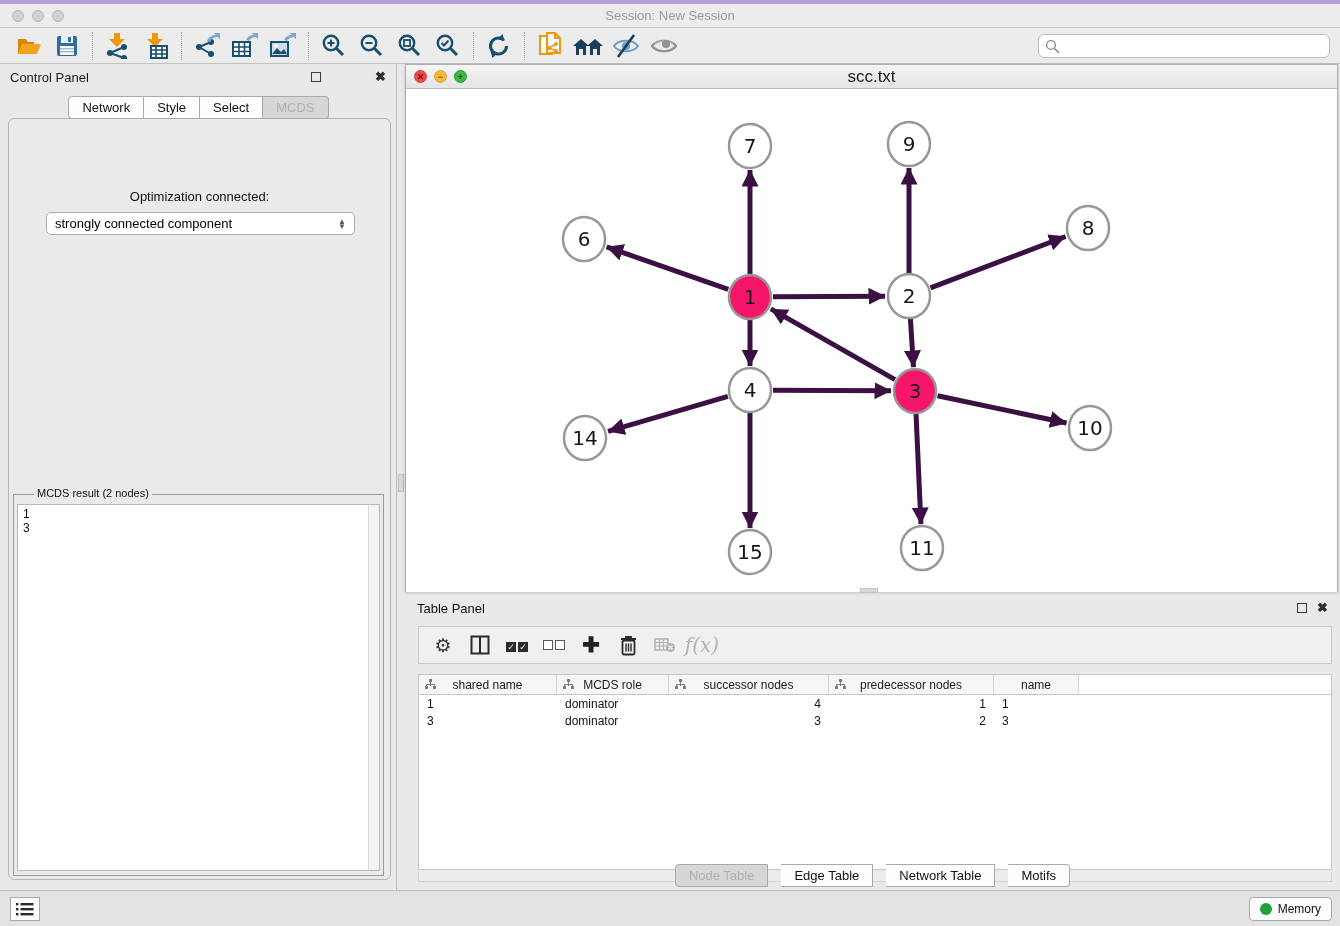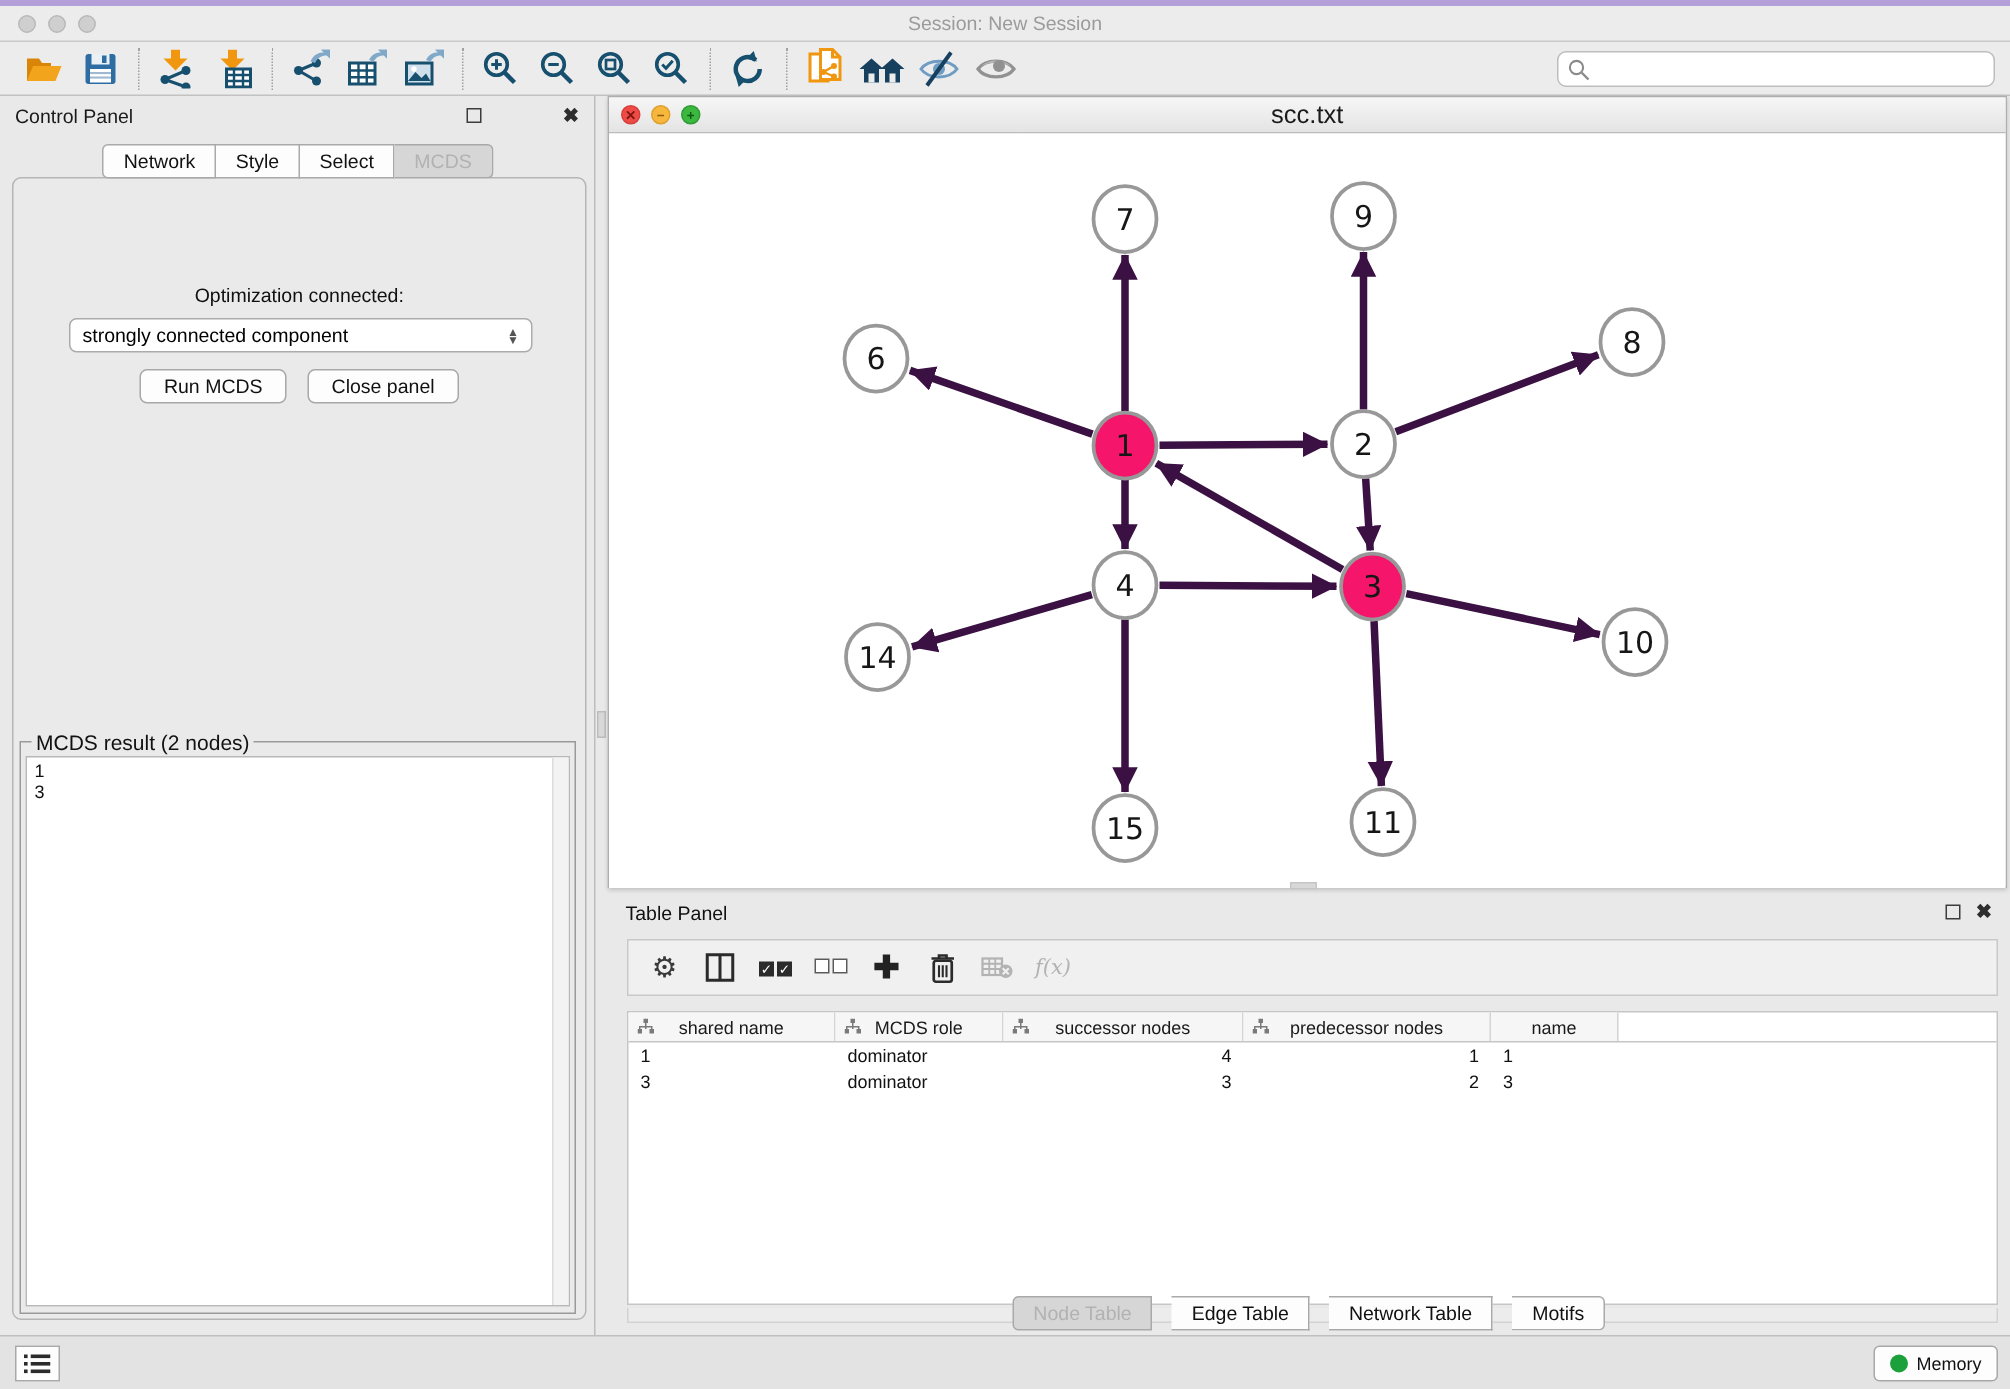--- a/index.html
+++ b/index.html
@@ -32,21 +32,21 @@
   .tab:first-child { border-left:1px solid #a9a9a9; border-radius:4px 0 0 4px; }
   .tab.selected { background:#d6d6d6; color:#b2b2b2; border-radius:0 4px 4px 0; }
   .cp-body { position:absolute; left:8px; top:54px; width:383px; height:762px; border:1px solid #b5b5b5; border-radius:6px; background:#eaeaea; }
   .opt-label { position:absolute; top:70px; width:100%; text-align:center; font-size:13px; color:#111; }
   .criterion { position:absolute; top:93px; left:37px; width:309px; height:23px; background:#fff; border:1px solid #ababab; border-radius:5px; display:flex; align-items:center; padding:0 8px; font-size:13px; }
   .criterion .label { flex:1; }
   .stepper { display:flex; flex-direction:column; align-items:center; line-height:5px; font-size:8px; color:#555; }
   .cp-buttons { position:absolute; top:127px; width:100%; display:flex; justify-content:center; gap:14px; }
   .btn { background:#fdfdfd; border:1px solid #a8a8a8; border-radius:5px; font-size:13px; padding:3px 15px; color:#111; font-family:"Liberation Sans",sans-serif;}
   .groupbox { position:absolute; left:4px; top:375px; width:371px; height:382px; border:1px solid #9a9a9a; background:#eaeaea; }
-  .groupbox .legend { position:absolute; top:-8px; left:7px; background:#eaeaea; font-size:14px; padding:0 3px; color:#111; }
+  .groupbox .legend { position:absolute; top:-8px; left:20px; background:#eaeaea; font-size:11px; padding:0 3px; color:#111; }
   .resultarea { position:absolute; left:3px; top:9px; right:3px; bottom:4px; background:#fff; border:1px solid #b8b8b8; }
   .resultarea textarea { width:100%; height:100%; border:none; resize:none; outline:none; font-family:"Liberation Sans",sans-serif; font-size:12px; padding:2px 5px; color:#111; background:transparent; }
   .result-scroll { position:absolute; right:0; top:0; width:11px; height:100%; background:#f3f3f3; border-left:1px solid #ddd; }
 
   
   .v-split { position:absolute; left:397px; top:64px; width:8px; height:826px; }
   .v-split .grip { position:absolute; left:1px; top:410px; width:6px; height:18px; background:#d8d8d8; border:1px solid #bdbdbd; }
   .h-grip { position:absolute; left:860px; top:588px; width:18px; height:5px; background:#d8d8d8; border:1px solid #c5c5c5; }
 
   
@@ -64,21 +64,21 @@
   .table-panel { position:absolute; left:405px; top:596px; width:935px; height:294px; background:#e9e9e9; }
   .tp-header { height:24px; display:flex; align-items:center; padding:0 12px; }
   .tp-title { font-size:13px; flex:1; color:#111; }
   .tp-toolbar { position:absolute; left:13px; top:30px; width:914px; height:38px; background:#f0f0f0; border:1px solid #c9c9c9; display:flex; align-items:center; padding-left:10px; gap:9px; }
   .tp-tool { width:28px; height:28px; display:flex; align-items:center; justify-content:center; }
   .gear { font-size:19px; color:#3a3a3a; }
   .chk { display:inline-block; width:10px; height:10px; margin:0 1px; }
   .chk.filled { background:#2b2b2b; color:#fff; font-size:9px; line-height:10px; text-align:center; }
   .chk.empty { border:1.5px solid #5a5a5a; background:#fff; }
   .plus { font-size:21px; font-weight:bold; color:#222; }
-  .fx { font-family:"DejaVu Serif", serif; font-style:italic; font-size:14px; color:#b3b3b3; }
+  .fx { font-family:"DejaVu Serif", serif; font-style:italic; font-size:20px; color:#b3b3b3; }
 
   .datatable { position:absolute; left:13px; top:78px; width:914px; height:196px; background:#fff; border:1px solid #c6c6c6; }
   .thead { display:flex; height:20px; border-bottom:1px solid #c6c6c6; font-size:12px; }
   .th { background:#f6f6f6; border-right:1px solid #d4d4d4; display:flex; align-items:center; justify-content:center; gap:5px; color:#1a1a1a; position:relative;}
   .th .tree { position:absolute; left:6px; top:4px; }
   .trow { display:flex; height:17px; font-size:12px; align-items:center; }
   .td { padding:0 8px; overflow:hidden; white-space:nowrap; color:#111; }
   .r { text-align:right; }
   .tp-strip { position:absolute; left:13px; top:276px; width:914px; height:10px; background:#ececec; border:1px solid #d2d2d2; border-top:none; }
   .tp-tabs { position:absolute; left:0; top:266px; width:935px; display:flex; justify-content:center; }
@@ -262,24 +262,20 @@
       <div class="tab selected">MCDS</div>
     </div>
     <div class="cp-body">
       <div class="opt-label">Optimization connected:</div>
       <div class="criterion">
         <span class="label">strongly connected component</span>
         <span class="stepper">
             <span>▲</span>
             <span>▼</span>
           </span>
-      </div>
-      <div class="cp-buttons">
-        <button class="btn">Run MCDS</button>
-        <button class="btn">Close panel</button>
       </div>
       <div class="groupbox">
         <div class="legend">MCDS result (2 nodes)</div>
         <div class="resultarea">
           <textarea readonly="" style="">1
 3</textarea>
           <div class="result-scroll"></div>
         </div>
       </div>
     </div>

